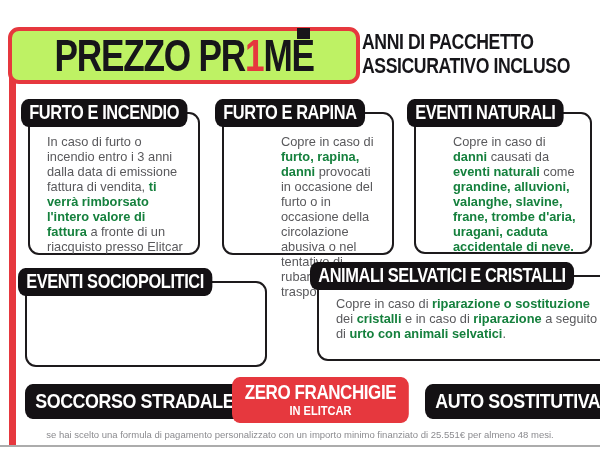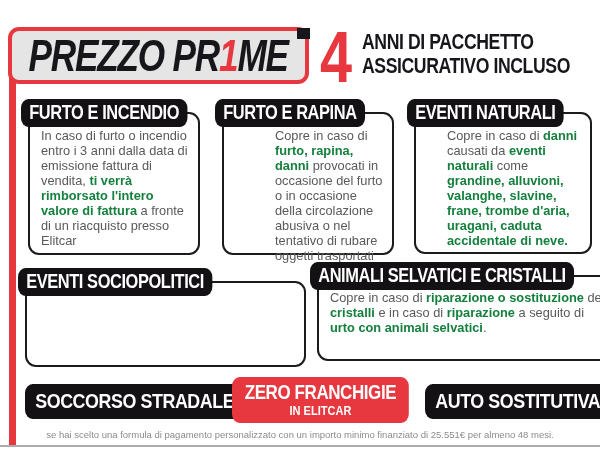--- a/index.html
+++ b/index.html
@@ -2,24 +2,24 @@
 <html><head>
 <meta charset="utf-8">
 <style>
   html,body{margin:0;padding:0;background:#ffffff;}
   .canvas{
     position:relative;width:600px;height:450px;background:#ffffff;overflow:hidden;
     font-family:"Liberation Sans","DejaVu Sans",sans-serif;
   }
   
   .title-box{
-    position:absolute;left:8px;top:27px;width:301px;height:57px;
+    position:absolute;left:8px;top:27px;width:352px;height:57px;
     border:4px solid var(--accent,#e6383e);border-radius:11px;
     display:flex;align-items:center;justify-content:center;box-sizing:border-box;
-    background:#e5e5e5;z-index:1;font-style:italic;
+    background:#bef264;z-index:1;
   }
   .title-text{
     font-size:44px;font-weight:800;color:#17161a;letter-spacing:-1.5px;
     transform:scaleX(0.8);transform-origin:center;white-space:nowrap;line-height:1;
   }
   .title-text .accent{color:var(--accent,#e6383e);}
   .corner-square{position:absolute;left:297px;top:28px;width:13px;height:11px;background:#17161a;z-index:2;}
   .big-four{
     position:absolute;left:320px;top:21px;font-size:72px;line-height:1;font-weight:800;
     color:var(--accent,#e6383e);transform:scaleX(0.8);transform-origin:left top;
@@ -35,27 +35,27 @@
     position:absolute;background:#fff;border:2.5px solid #1d1a1c;border-radius:11px;
     box-sizing:border-box;
   }
   .pill{
     position:absolute;top:-15px;left:-9px;background:var(--pill,#141114);color:#fff;
     font-weight:800;font-size:20px;letter-spacing:-0.5px;white-space:nowrap;
     padding:3px 10px 5px;border-radius:9px;line-height:1;
     transform:scaleX(0.82);transform-origin:left center;
   }
   .card-body{
-    margin:0;padding:15px 7px 6px 11px;font-size:12.8px;line-height:1.17;color:#59595c;
+    margin:6px;padding:15px 7px 6px 11px;font-size:12.8px;line-height:1.17;color:#59595c;
   }
   .card-body .b{font-weight:700;color:#15803d;}
   .c1{left:28px;top:112px;width:172px;height:143px;}
   .c2{left:222px;top:112px;width:172px;height:143px;padding-left:40px;}
   .c3{left:414px;top:112px;width:178px;height:142px;padding-left:20px;}
-  .c4{left:25px;top:281px;width:281px;height:86px;text-align:center;}
+  .c4{left:25px;top:281px;width:242px;height:86px;text-align:center;}
   .c5{left:317px;top:275px;width:300px;height:86px;}
   .c4 .card-body,.c5 .card-body{padding-top:14px;}
   
   .badge{position:absolute;border-radius:9px;line-height:1;white-space:nowrap;
     transform:scaleX(0.85);transform-origin:left center;}
   .badge.black{background:var(--pill,#141114);color:#fff;font-size:21px;font-weight:800;
     letter-spacing:-0.5px;padding:6px 12px 8px;}
   .badge.red{background:var(--accent,#e6383e);color:#fff;text-align:center;padding:5px 15px 6px;}
   .badge.red .l1{font-size:20px;font-weight:800;letter-spacing:-0.5px;}
   .badge.red .l2{font-size:13px;font-weight:800;margin-top:2px;}

